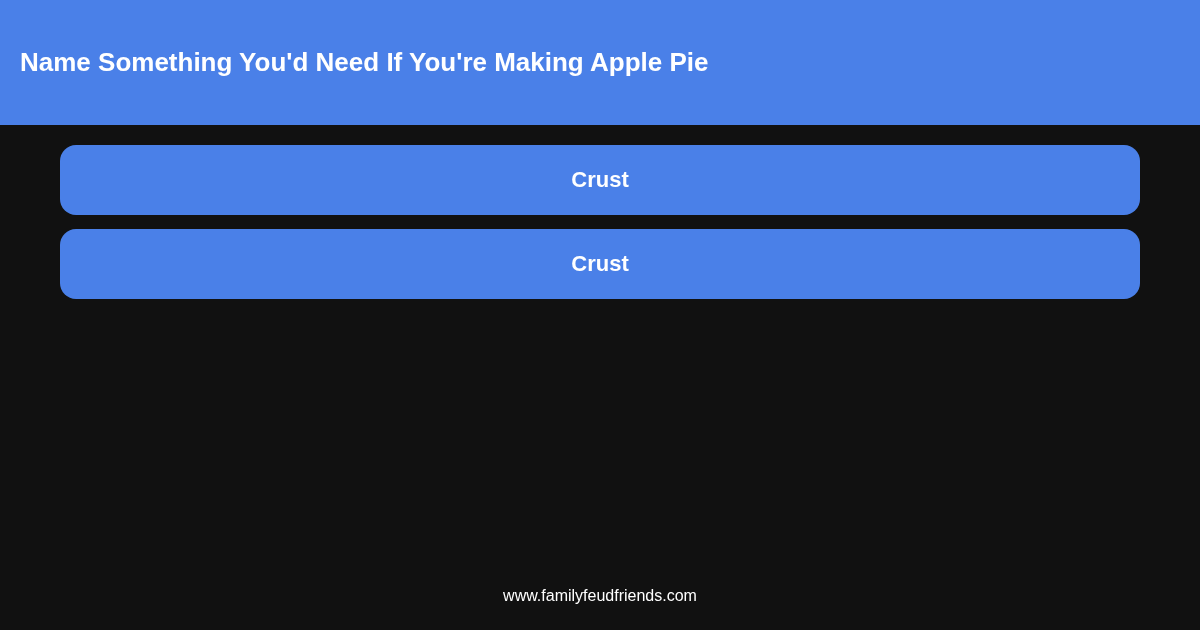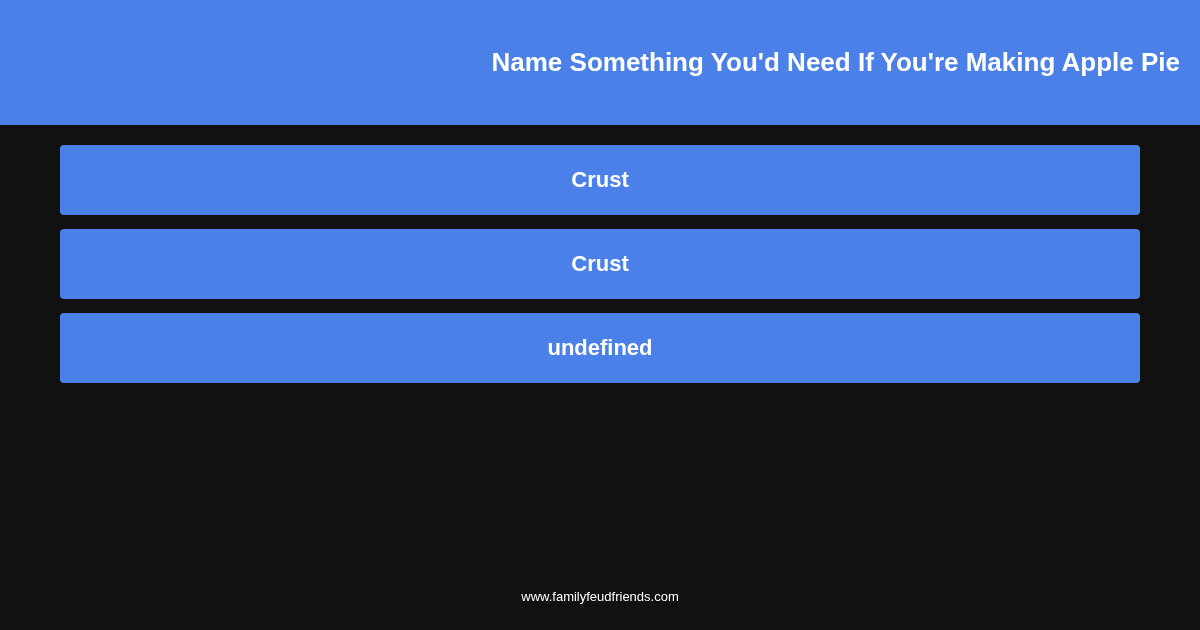--- a/index.html
+++ b/index.html
@@ -18,21 +18,21 @@
       flex-direction: column;
     }
 
     .header {
       background-color: #4a80e8;
       padding: 28px 20px;
       text-align: center;
       min-height: 125px;
       display: flex;
       align-items: center;
-      justify-content: flex-end;
+      justify-content: flex-start;
     }
 
     .header-title {
       color: #ffffff;
       font-size: 26px;
       font-weight: bold;
       line-height: 1.4;
     }
 
     .main-content {
@@ -40,21 +40,21 @@
       flex: 1;
       display: flex;
       flex-direction: column;
       padding: 20px 60px 20px 60px;
       gap: 14px;
     }
 
     .answer-button {
       background-color: #4a80e8;
       border: none;
-      border-radius: 4px;
+      border-radius: 16px;
       padding: 22px 20px;
       width: 100%;
       text-align: center;
       cursor: pointer;
       display: flex;
       align-items: center;
       justify-content: center;
     }
 
     .answer-button-text {
@@ -68,39 +68,36 @@
       background-color: #111111;
       text-align: center;
       padding: 15px;
       position: absolute;
       bottom: 10px;
       width: 100%;
     }
 
     .footer-text {
       color: #ffffff;
-      font-size: 13px;
+      font-size: 16px;
       font-family: 'Arial', sans-serif;
       text-align: center;
     }
   </style>
 </head>
 <body>
 
 <div class="header">
   <h1 class="header-title">Name Something You'd Need If You're Making Apple Pie</h1>
 </div>
 
 <div class="main-content">
   <button class="answer-button">
     <span class="answer-button-text">Crust</span>
   </button>
   <button class="answer-button">
     <span class="answer-button-text">Crust</span>
   </button>
-  <button class="answer-button">
-    <span class="answer-button-text">undefined</span>
-  </button>
 </div>
 
 <div class="footer">
   <span class="footer-text">www.familyfeudfriends.com</span>
 </div>
 
 </body></html>

